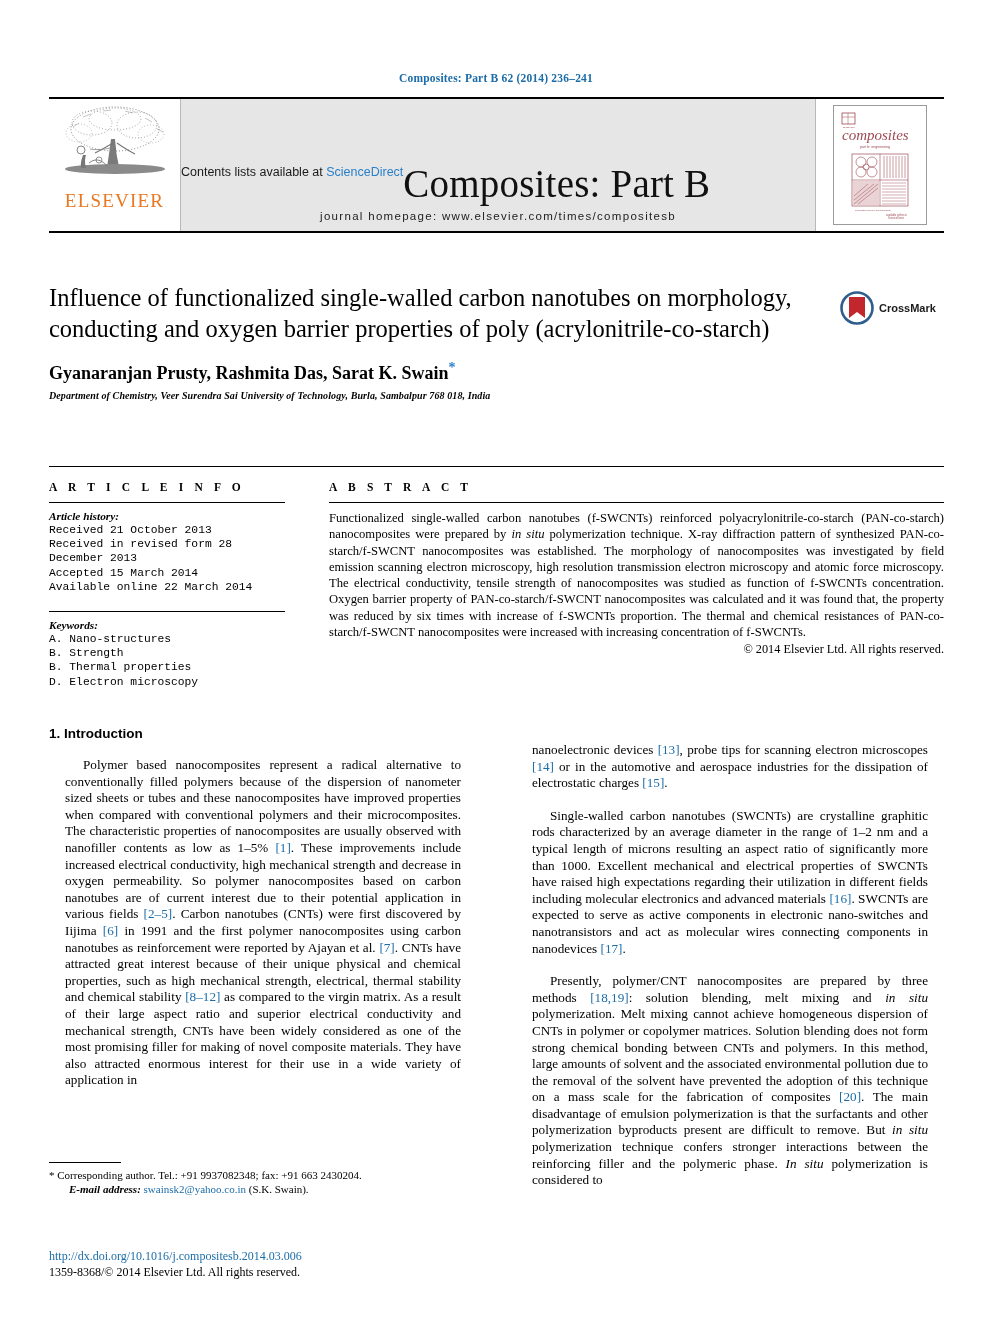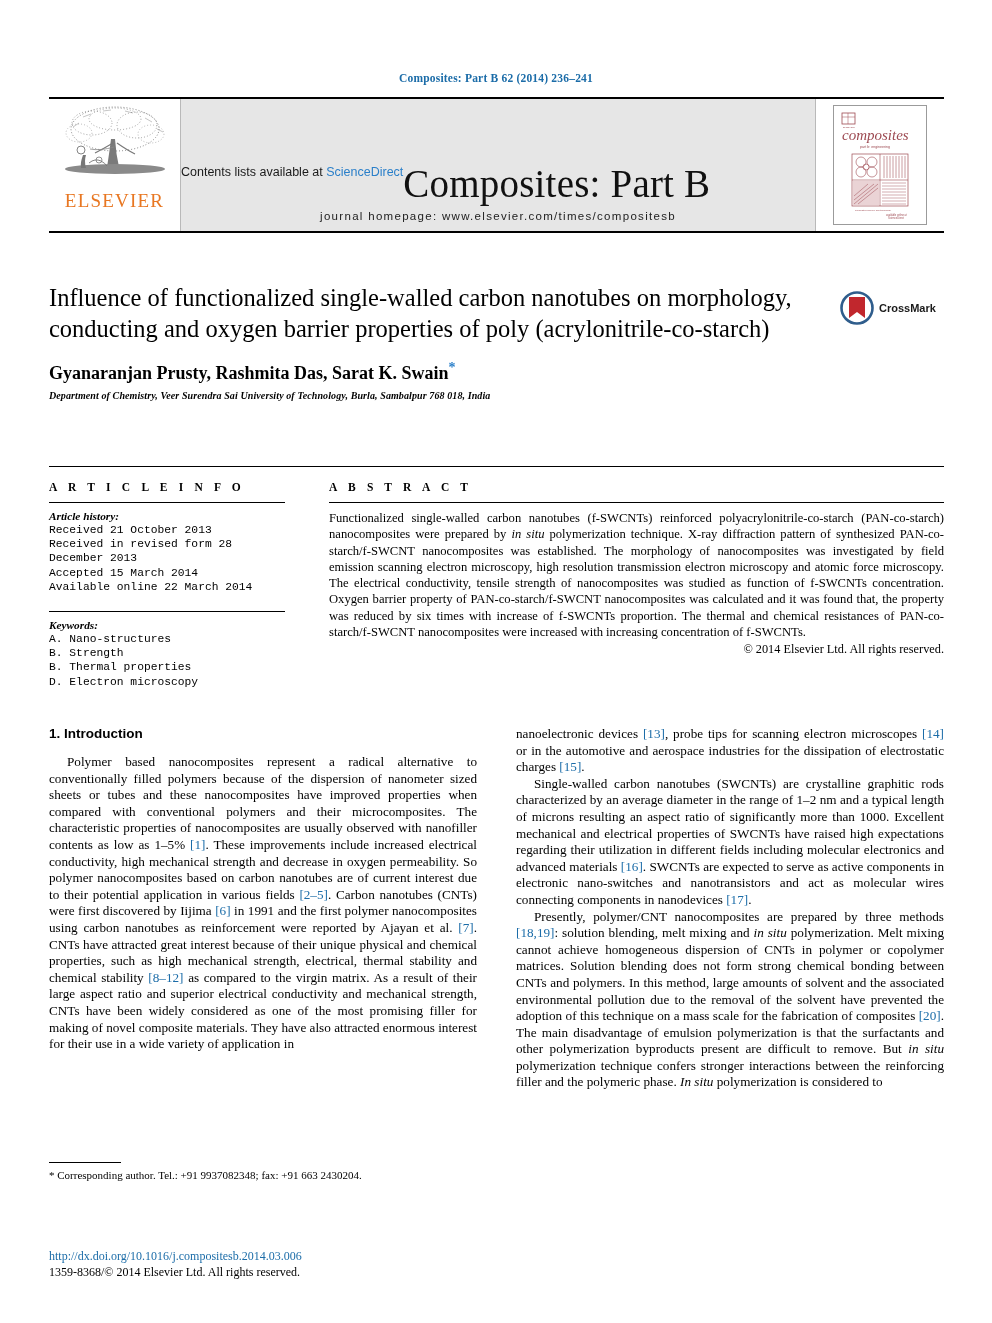--- a/index.html
+++ b/index.html
@@ -250,21 +250,21 @@
     font-family: "Liberation Sans", sans-serif;
     font-weight: bold;
     font-size: 13.5px;
     margin: 0 0 13px 0;
   }
   .para {
     font-family: "Liberation Serif", serif;
     font-size: 13.2px;
     line-height: 16.6px;
     text-align: justify;
-    margin: 0;
+    margin: 16px;
     text-indent: 18px;
     hyphens: none;
   }
   .para + .para { margin-top: 0px; }
   .ref { color: #1b6ca8; }
 
   
   .footnote {
     position: absolute;
     left: 49px;
@@ -459,20 +459,25 @@
       <p class="para">Presently, polymer/CNT nanocomposites are prepared by three methods <span class="ref" style="color:#1b6ca8">[18,19]</span>: solution blending, melt mixing and <span class="it">in situ</span> polymerization. Melt mixing cannot achieve homogeneous dispersion of CNTs in polymer or copolymer matrices. Solution blending does not form strong chemical bonding between CNTs and polymers. In this method, large amounts of solvent and the associated environmental pollution due to the removal of the solvent have prevented the adoption of this technique on a mass scale for the fabrication of composites <span class="ref" style="color:#1b6ca8">[20]</span>. The main disadvantage of emulsion polymerization is that the surfactants and other polymerization byproducts present are difficult to remove. But <span class="it">in situ</span> polymerization technique confers stronger interactions between the reinforcing filler and the polymeric phase. <span class="it">In situ</span> polymerization is considered to</p>
     </div>
   </div>
 
   <div class="footnote">
     <div class="fn-rule"></div>
     <div class="fn-line">
       <span>*</span>
       <span>Corresponding author. Tel.: +91 9937082348; fax: +91 663 2430204.</span>
     </div>
+    <div class="fn-line" style="padding-left:20px;text-indent:0">
+      <span class="em">E-mail address:</span>
+      <span class="link">swainsk2@yahoo.co.in</span>
+      <span>(S.K. Swain).</span>
+    </div>
   </div>
 
   <div class="doi-block">
     <div><span class="doi-link">http://dx.doi.org/10.1016/j.compositesb.2014.03.006</span></div>
     <div class="issn">1359-8368/© 2014 Elsevier Ltd. All rights reserved.</div>
   </div>
 
 </div>
 
 </body></html>

